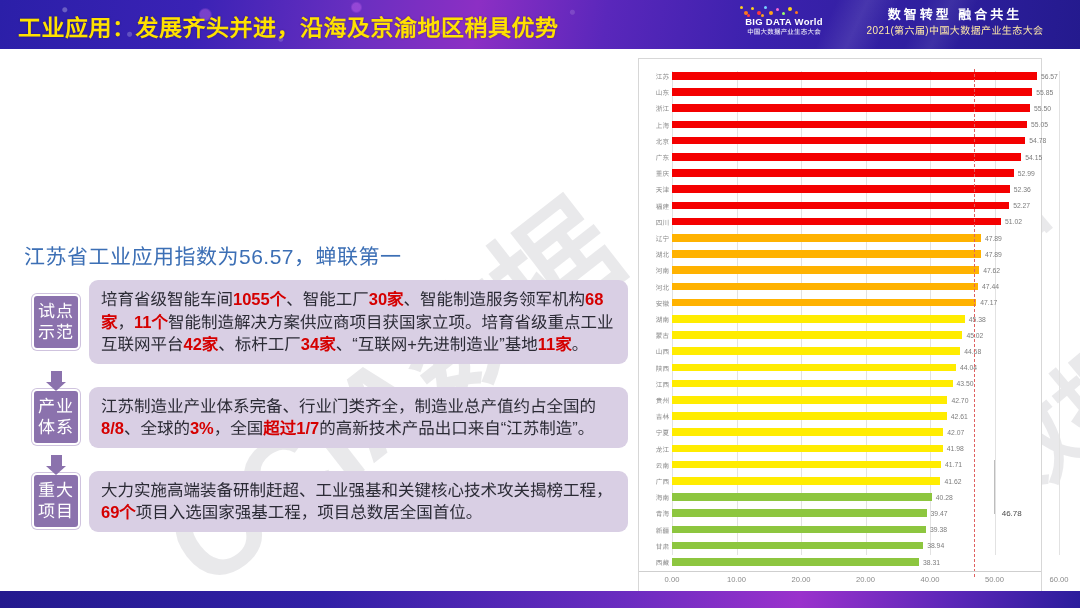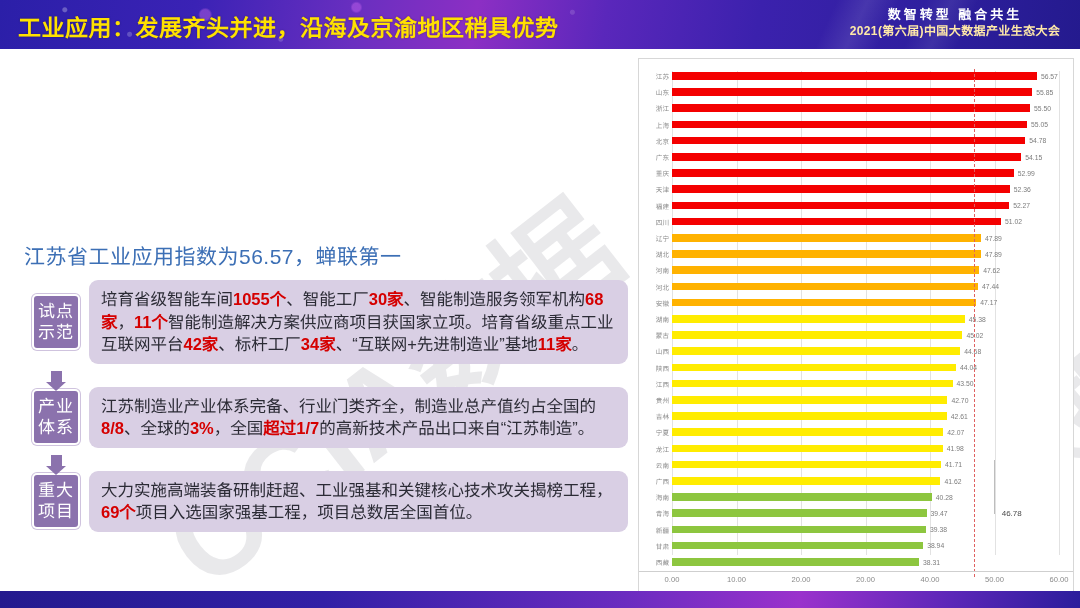--- a/index.html
+++ b/index.html
@@ -38,21 +38,21 @@
     letter-spacing:.5px;text-shadow:0 0 2px rgba(0,0,0,.35);
     white-space:nowrap;z-index:4;
   }
   .brand{position:absolute;right:248px;top:4px;width:96px;height:42px;z-index:5;text-align:center;}
   .brand-dots{position:relative;height:13px;width:92px;margin:0 auto;}
   .brand-dots i{position:absolute;border-radius:50%;display:block;}
   .brand-line1{font-size:9.5px;font-weight:bold;color:#fff;line-height:10px;letter-spacing:.3px;white-space:nowrap;}
   .brand-line2{font-size:6.5px;color:#fff;line-height:9px;letter-spacing:.2px;white-space:nowrap;}
   .conf{position:absolute;right:14px;top:6px;z-index:5;text-align:center;color:#fff;width:222px;}
   .conf-a{font-size:13px;font-weight:bold;letter-spacing:3px;line-height:17px;}
-  .conf-b{font-size:12px;font-weight:bold;letter-spacing:.4px;line-height:16px;color:#ffe9a8;}
+  .conf-b{font-size:10px;font-weight:normal;letter-spacing:.4px;line-height:16px;color:#ffe9a8;}
 
   
   .left{position:absolute;left:14px;top:58px;width:614px;height:536px;}
 
   .callout{
     position:absolute;left:4px;top:2px;width:592px;
     border:2.5px dotted #1b3fa0;
     background:#fbfbfc;
     padding:8px 10px 8px 12px;
     box-sizing:border-box;
@@ -92,21 +92,21 @@
   }
   .arrow span{display:inline-block;width:11px;height:11px;background:#8b72ad;position:relative;}
   .arrow span:after{
     content:"";position:absolute;left:-5px;top:11px;
     border-left:10.5px solid transparent;border-right:10.5px solid transparent;
     border-top:9px solid #8b72ad;
   }
 
   
   .chart-panel{
-    position:absolute;left:638px;top:58px;width:436px;height:536px;
+    position:absolute;left:638px;top:58px;width:404px;height:536px;
     background:#ffffff;border:1px solid #d7d7d7;box-sizing:border-box;
   }
   .plot{position:absolute;left:0;top:0;width:434px;height:512px;}
   .grid-line{position:absolute;top:12px;bottom:16px;width:1px;background:#e2e2e2;}
   .cat{
     position:absolute;left:4px;width:26px;text-align:right;
     font-size:6.6px;color:#8a8a8a;line-height:9px;letter-spacing:0;
   }
   .bar{position:absolute;left:33px;height:7.5px;border-radius:0;}
   .val{position:absolute;font-size:6.8px;color:#7c7c7c;line-height:9px;white-space:nowrap;}
@@ -141,20 +141,38 @@
   }
 </style>
 </head>
 <body>
 
 <div class="slide">
 
   <div class="header">
     <div class="slide-title">工业应用：发展齐头并进，沿海及京渝地区稍具优势</div>
 
+    <div class="brand">
+      <div class="brand-dots">
+        <i style="left:6px;top:7px;width:4px;height:4px;background:#ff7a1a"></i>
+        <i style="left:13px;top:3px;width:3px;height:3px;background:#ffd21a"></i>
+        <i style="left:19px;top:7px;width:4px;height:4px;background:#ff3b3b"></i>
+        <i style="left:26px;top:2px;width:3px;height:3px;background:#7ad1ff"></i>
+        <i style="left:31px;top:7px;width:4px;height:4px;background:#ffa51a"></i>
+        <i style="left:38px;top:4px;width:3px;height:3px;background:#ff6ad5"></i>
+        <i style="left:44px;top:8px;width:3px;height:3px;background:#9dff6a"></i>
+        <i style="left:50px;top:3px;width:4px;height:4px;background:#ffd21a"></i>
+        <i style="left:57px;top:7px;width:3px;height:3px;background:#ff7a1a"></i>
+        <i style="left:2px;top:2px;width:3px;height:3px;background:#ffd21a"></i>
+        <i style="left:9px;top:10px;width:3px;height:3px;background:#ff3b3b"></i>
+        <i style="left:23px;top:10px;width:3px;height:3px;background:#ffa51a"></i>
+      </div>
+      <div class="brand-line1">BIG DATA World</div>
+      <div class="brand-line2">中国大数据产业生态大会</div>
+    </div>
 
     <div class="conf">
       <div class="conf-a">数智转型  融合共生</div>
       <div class="conf-b">2021(第六届)中国大数据产业生态大会</div>
     </div>
   </div>
 
   <div class="wm wm1">CCIA数据</div>
   <div class="wm wm2">CCIA数据</div>
   <div class="wm wm3">CCIA数据</div>

